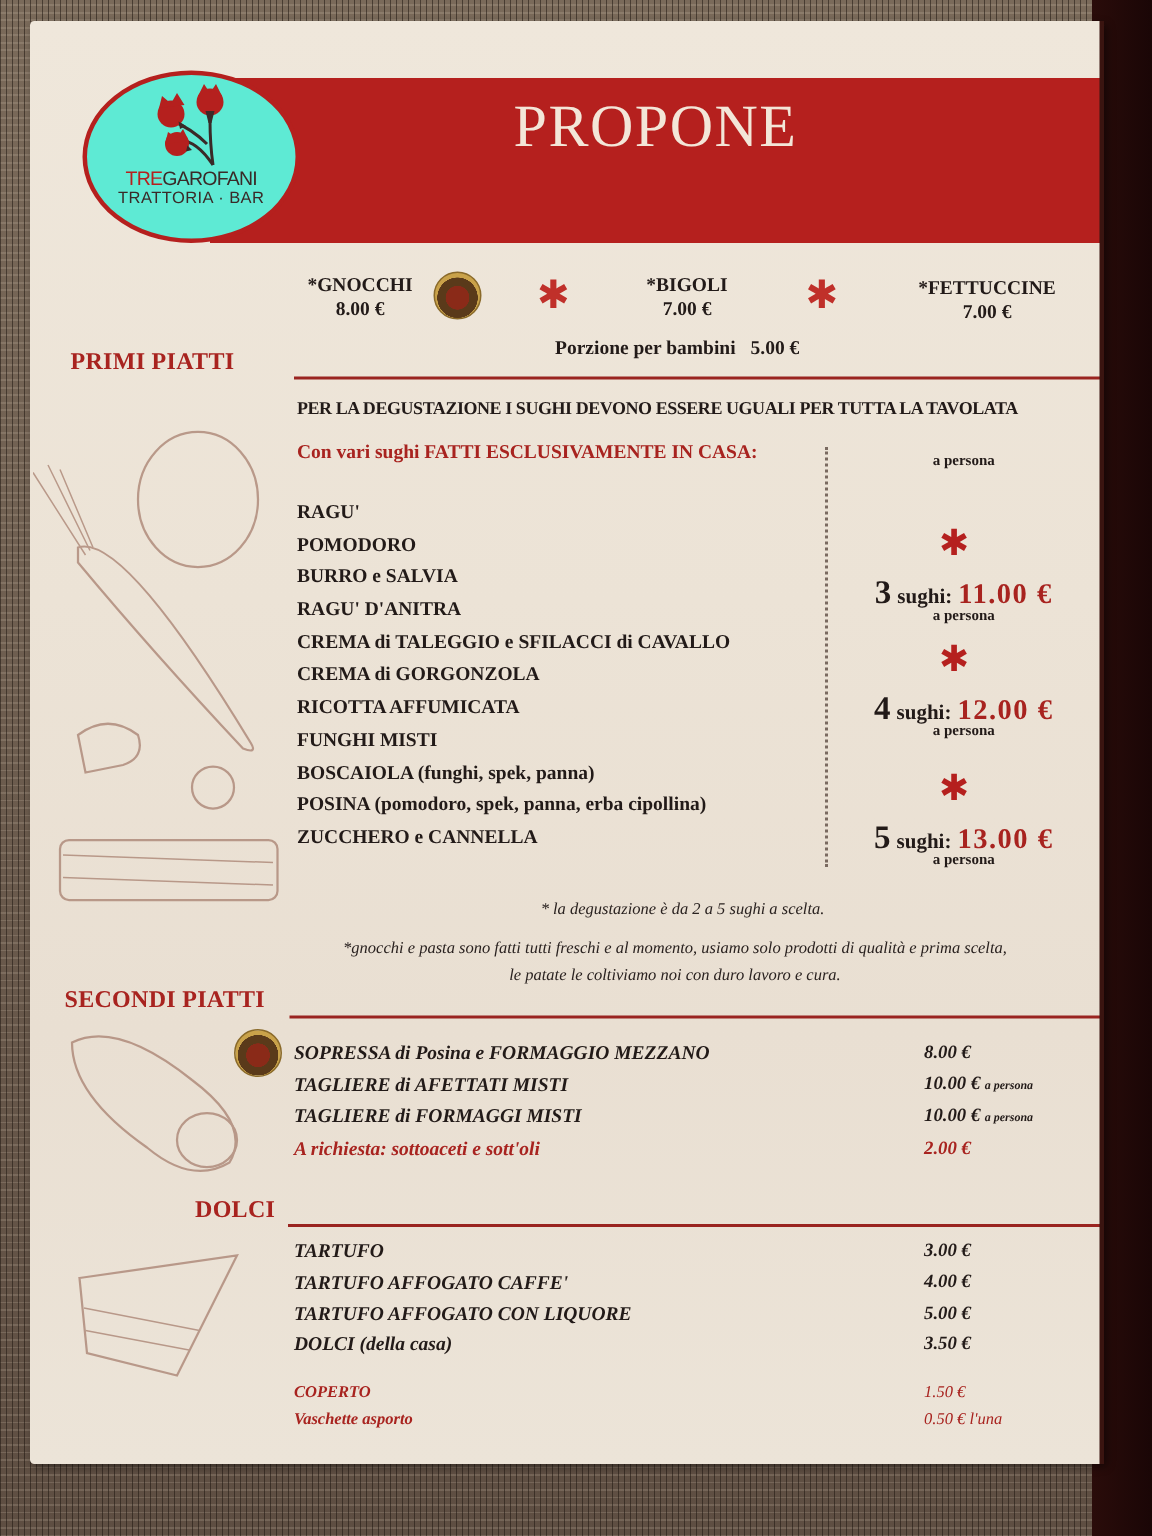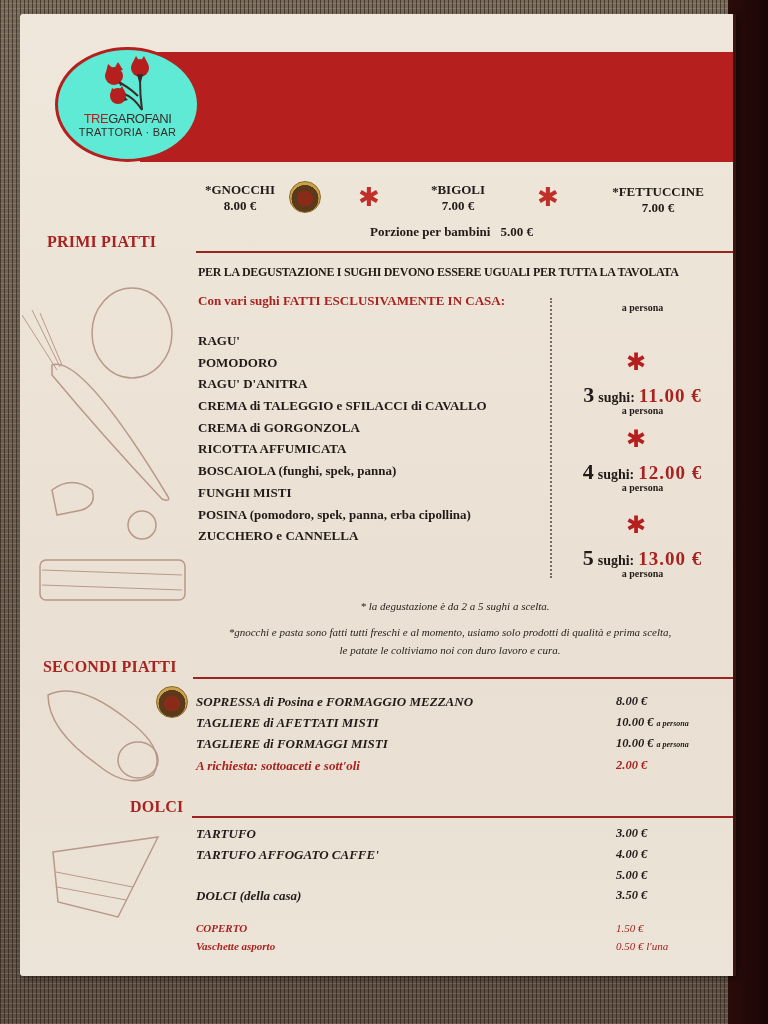--- a/index.html
+++ b/index.html
@@ -107,20 +107,21 @@
   .sketch { position: absolute; opacity: 0.75; }
 </style>
 </head>
 <body>
 
 <div class="right-dark"></div>
 <div class="sheet"></div>
 
 <div class="banner"></div>
 <div class="banner-title">
+  <div>PROPONE</div>
 </div>
 <div class="logo">
   <svg class="logo-flower" viewBox="0 0 64 58">
     <path d="M22 38 Q34 36 46 54" stroke="#3a2a28" stroke-width="2" fill="none"></path>
     <path d="M44 24 Q44 40 46 54" stroke="#3a2a28" stroke-width="2" fill="none"></path>
     <path d="M18 24 Q32 30 42 40" stroke="#3a2a28" stroke-width="2" fill="none"></path>
     <g fill="#b5201e">
       <circle cx="44" cy="12" r="9"></circle>
         <path d="M36 8 L40 0 L44 6 L48 0 L52 8 Z"></path>
       <circle cx="18" cy="20" r="9"></circle>
@@ -157,26 +158,27 @@
   <span>Porzione per bambini</span><span class="price">5.00 €</span>
 </div>
 
 <div class="section-title" style="left:47px; top:233px;">PRIMI PIATTI</div>
 <div class="section-rule" style="left:196px; top:251px; width:538px;"></div>
 <div class="notice">PER LA DEGUSTAZIONE I SUGHI DEVONO ESSERE UGUALI PER TUTTA LA TAVOLATA</div>
 <div class="intro">Con vari sughi FATTI ESCLUSIVAMENTE IN CASA:</div>
 <ul class="sauce-list">
   <li>RAGU'</li>
   <li>POMODORO</li>
+  <li>BURRO e SALVIA</li>
   <li>RAGU' D'ANITRA</li>
   <li>CREMA di TALEGGIO e SFILACCI di CAVALLO</li>
   <li>CREMA di GORGONZOLA</li>
   <li>RICOTTA AFFUMICATA</li>
+  <li>FUNGHI MISTI</li>
   <li>BOSCAIOLA (funghi, spek, panna)</li>
-  <li>FUNGHI MISTI</li>
   <li>POSINA (pomodoro, spek, panna, erba cipollina)</li>
   <li>ZUCCHERO e CANNELLA</li>
 </ul>
 <div class="dotted-divider"></div>
 
 <div class="tier" style="top:305px;">
   <div class="tier-sub">a persona</div>
 </div>
 <div class="tier-star" style="top:348px;">✱</div>
 <div class="tier" style="top:382px;">
@@ -240,20 +242,21 @@
 </svg>
 <div class="item-row" style="top:826px;">
   <span class="item-name">TARTUFO</span>
   <span class="item-price">3.00 €</span>
 </div>
 <div class="item-row" style="top:847px;">
   <span class="item-name">TARTUFO AFFOGATO CAFFE'</span>
   <span class="item-price">4.00 €</span>
 </div>
 <div class="item-row" style="top:868px;">
+  <span class="item-name">TARTUFO AFFOGATO CON LIQUORE</span>
   <span class="item-price">5.00 €</span>
 </div>
 <div class="item-row" style="top:888px;">
   <span class="item-name">DOLCI (della casa)</span>
   <span class="item-price">3.50 €</span>
 </div>
 
 <div class="item-row" style="top:922px;">
   <span class="item-name red small-red">COPERTO</span>
   <span class="item-price red small-red" style="font-weight:normal;">1.50 €</span>

